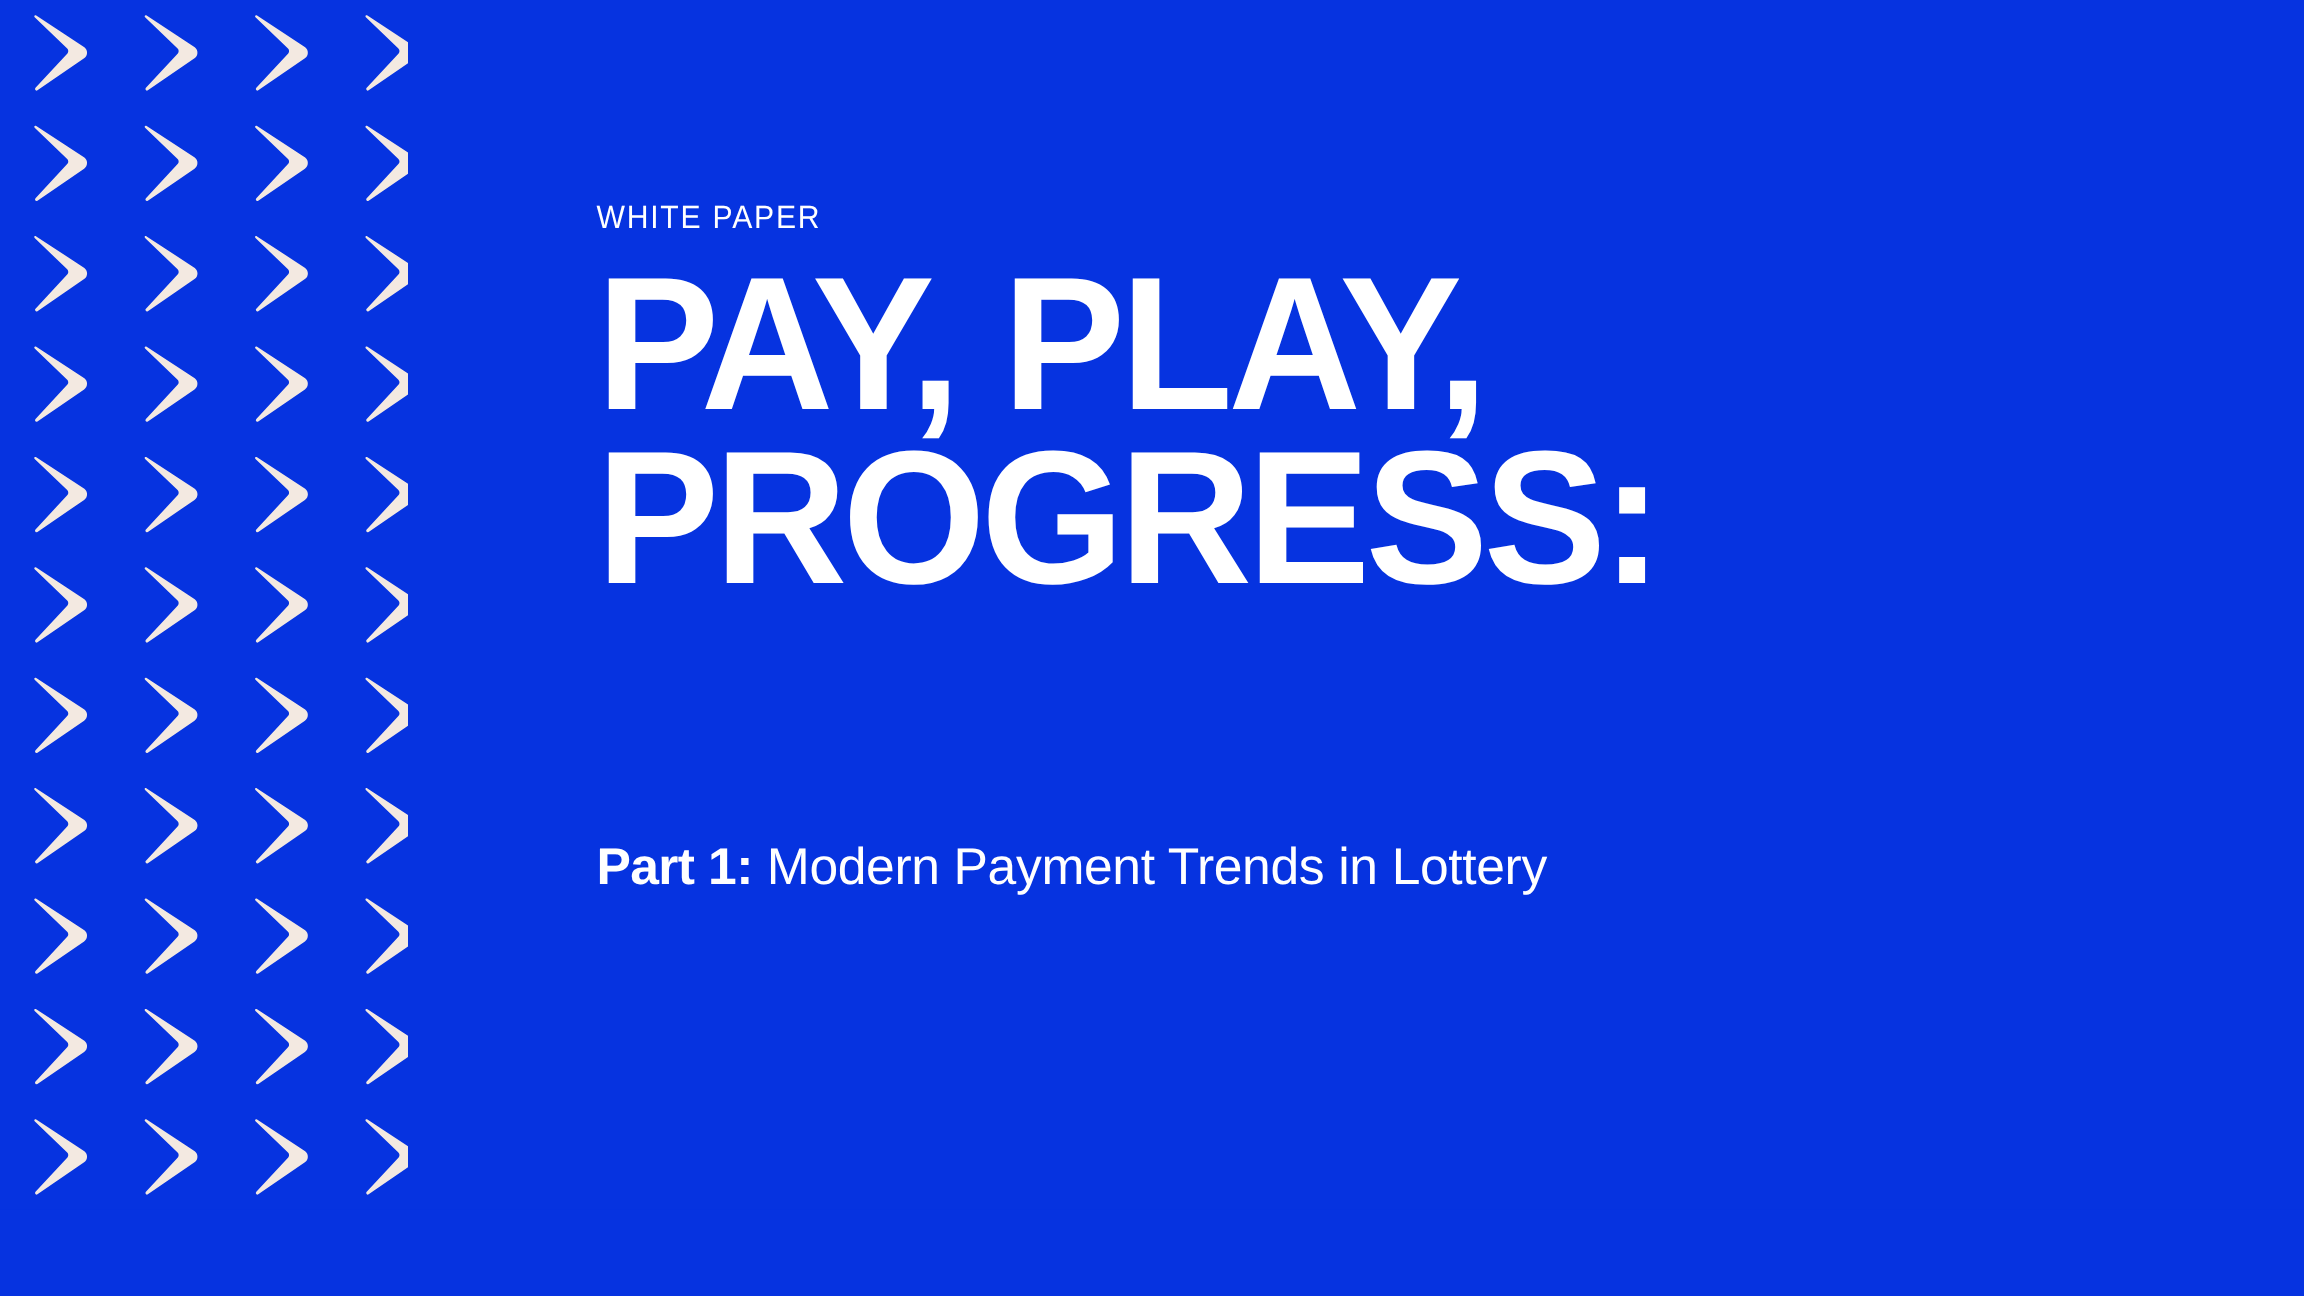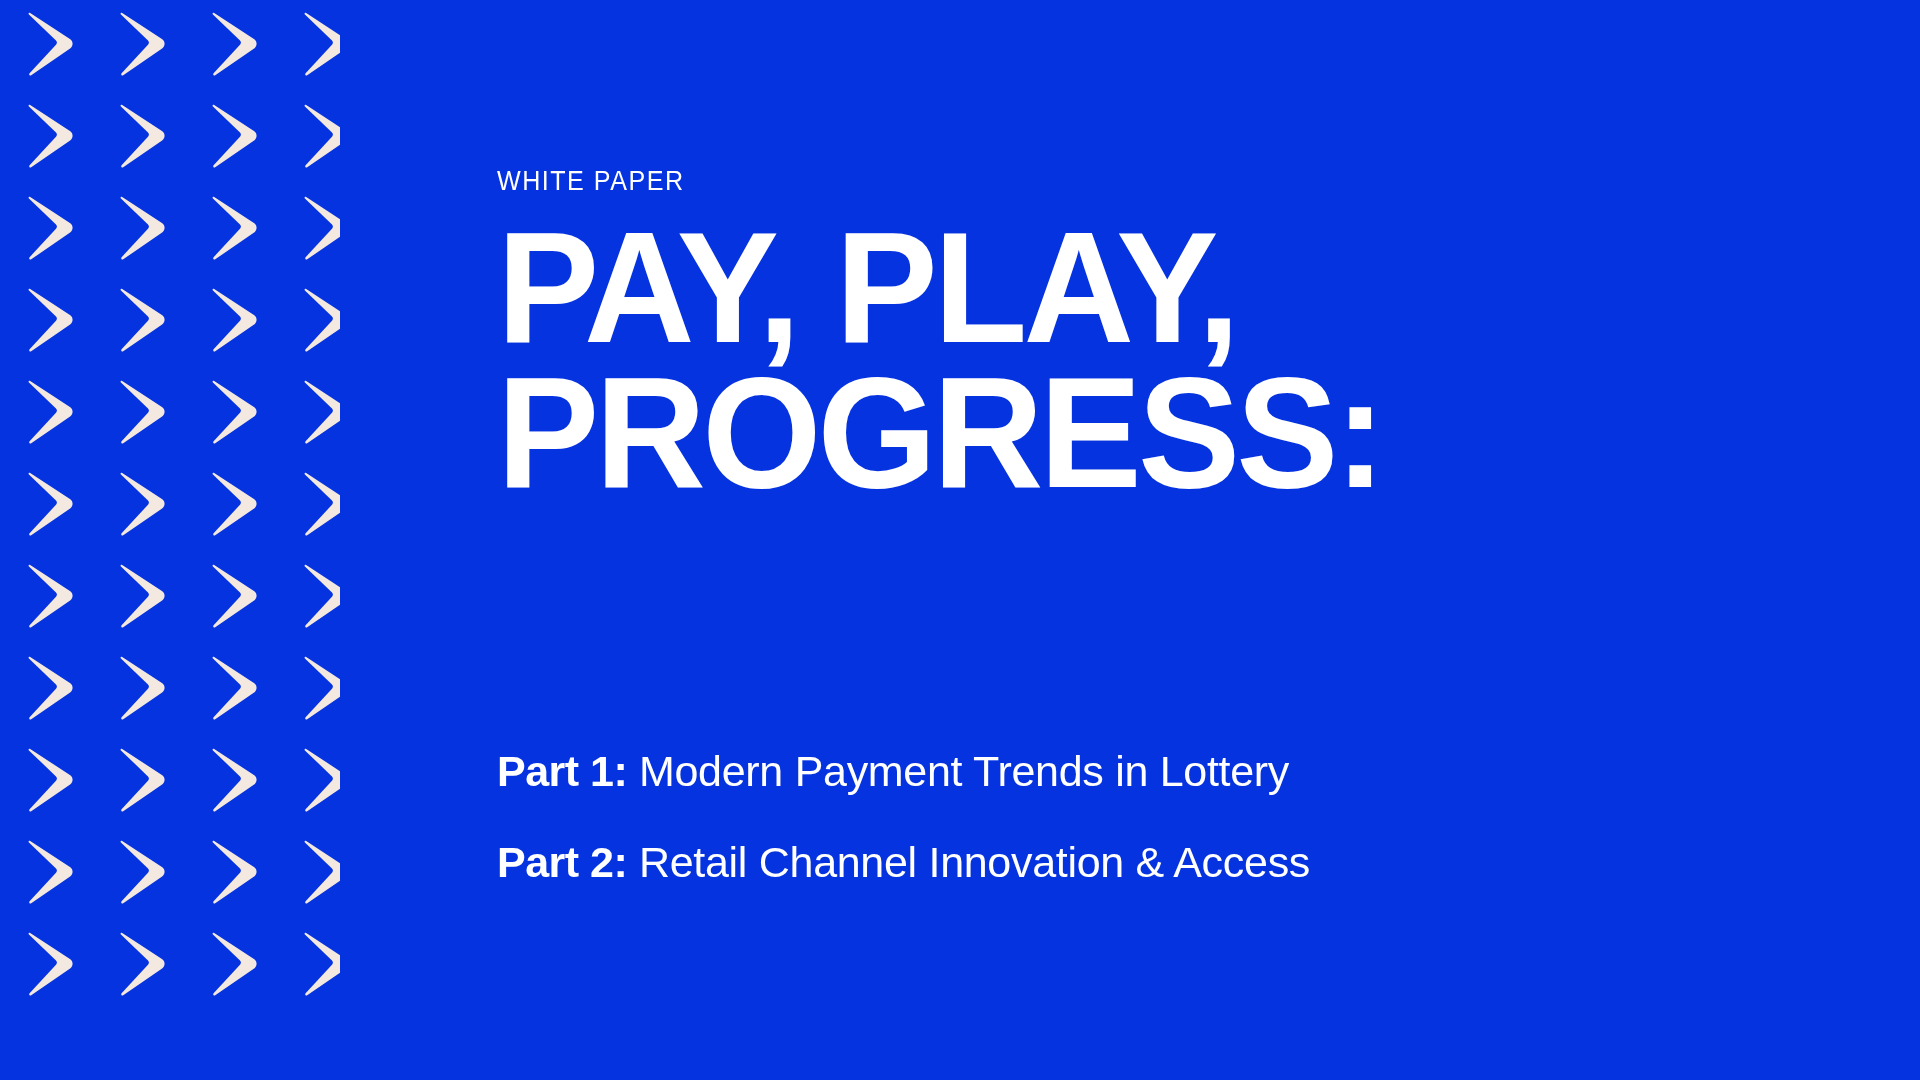--- a/index.html
+++ b/index.html
@@ -102,21 +102,20 @@
     width:100%;
   }
   .part-row {
     color:#FFFFFF;
     font-size:43px;
     font-weight:400;
     line-height:1;
     letter-spacing:-0.3px;
     white-space:nowrap;
     margin-bottom:30px;
-    margin-top:48px;
   }
   .part-row:last-child { margin-bottom:0; }
   .part-label {
     font-weight:700;
     letter-spacing:-0.5px;
   }
   .part-text { font-weight:400; }
 </style>
 </head>
 <body>
@@ -373,19 +372,16 @@
     <div class="headline">
       <span class="hl-line">PAY, PLAY,</span>
       <span class="hl-line">PROGRESS:</span>
     </div>
 
 
     <div class="parts">
       <div class="part-row">
         <span class="part-label">Part 1:</span><span class="part-text"> Modern Payment Trends in Lottery</span>
       </div>
-      <div class="part-row">
-        <span class="part-label">Part 2:</span><span class="part-text"> Retail Channel Innovation &amp; Access</span>
-      </div>
     </div>
 
   </div>
 </div>
 
 </body></html>

